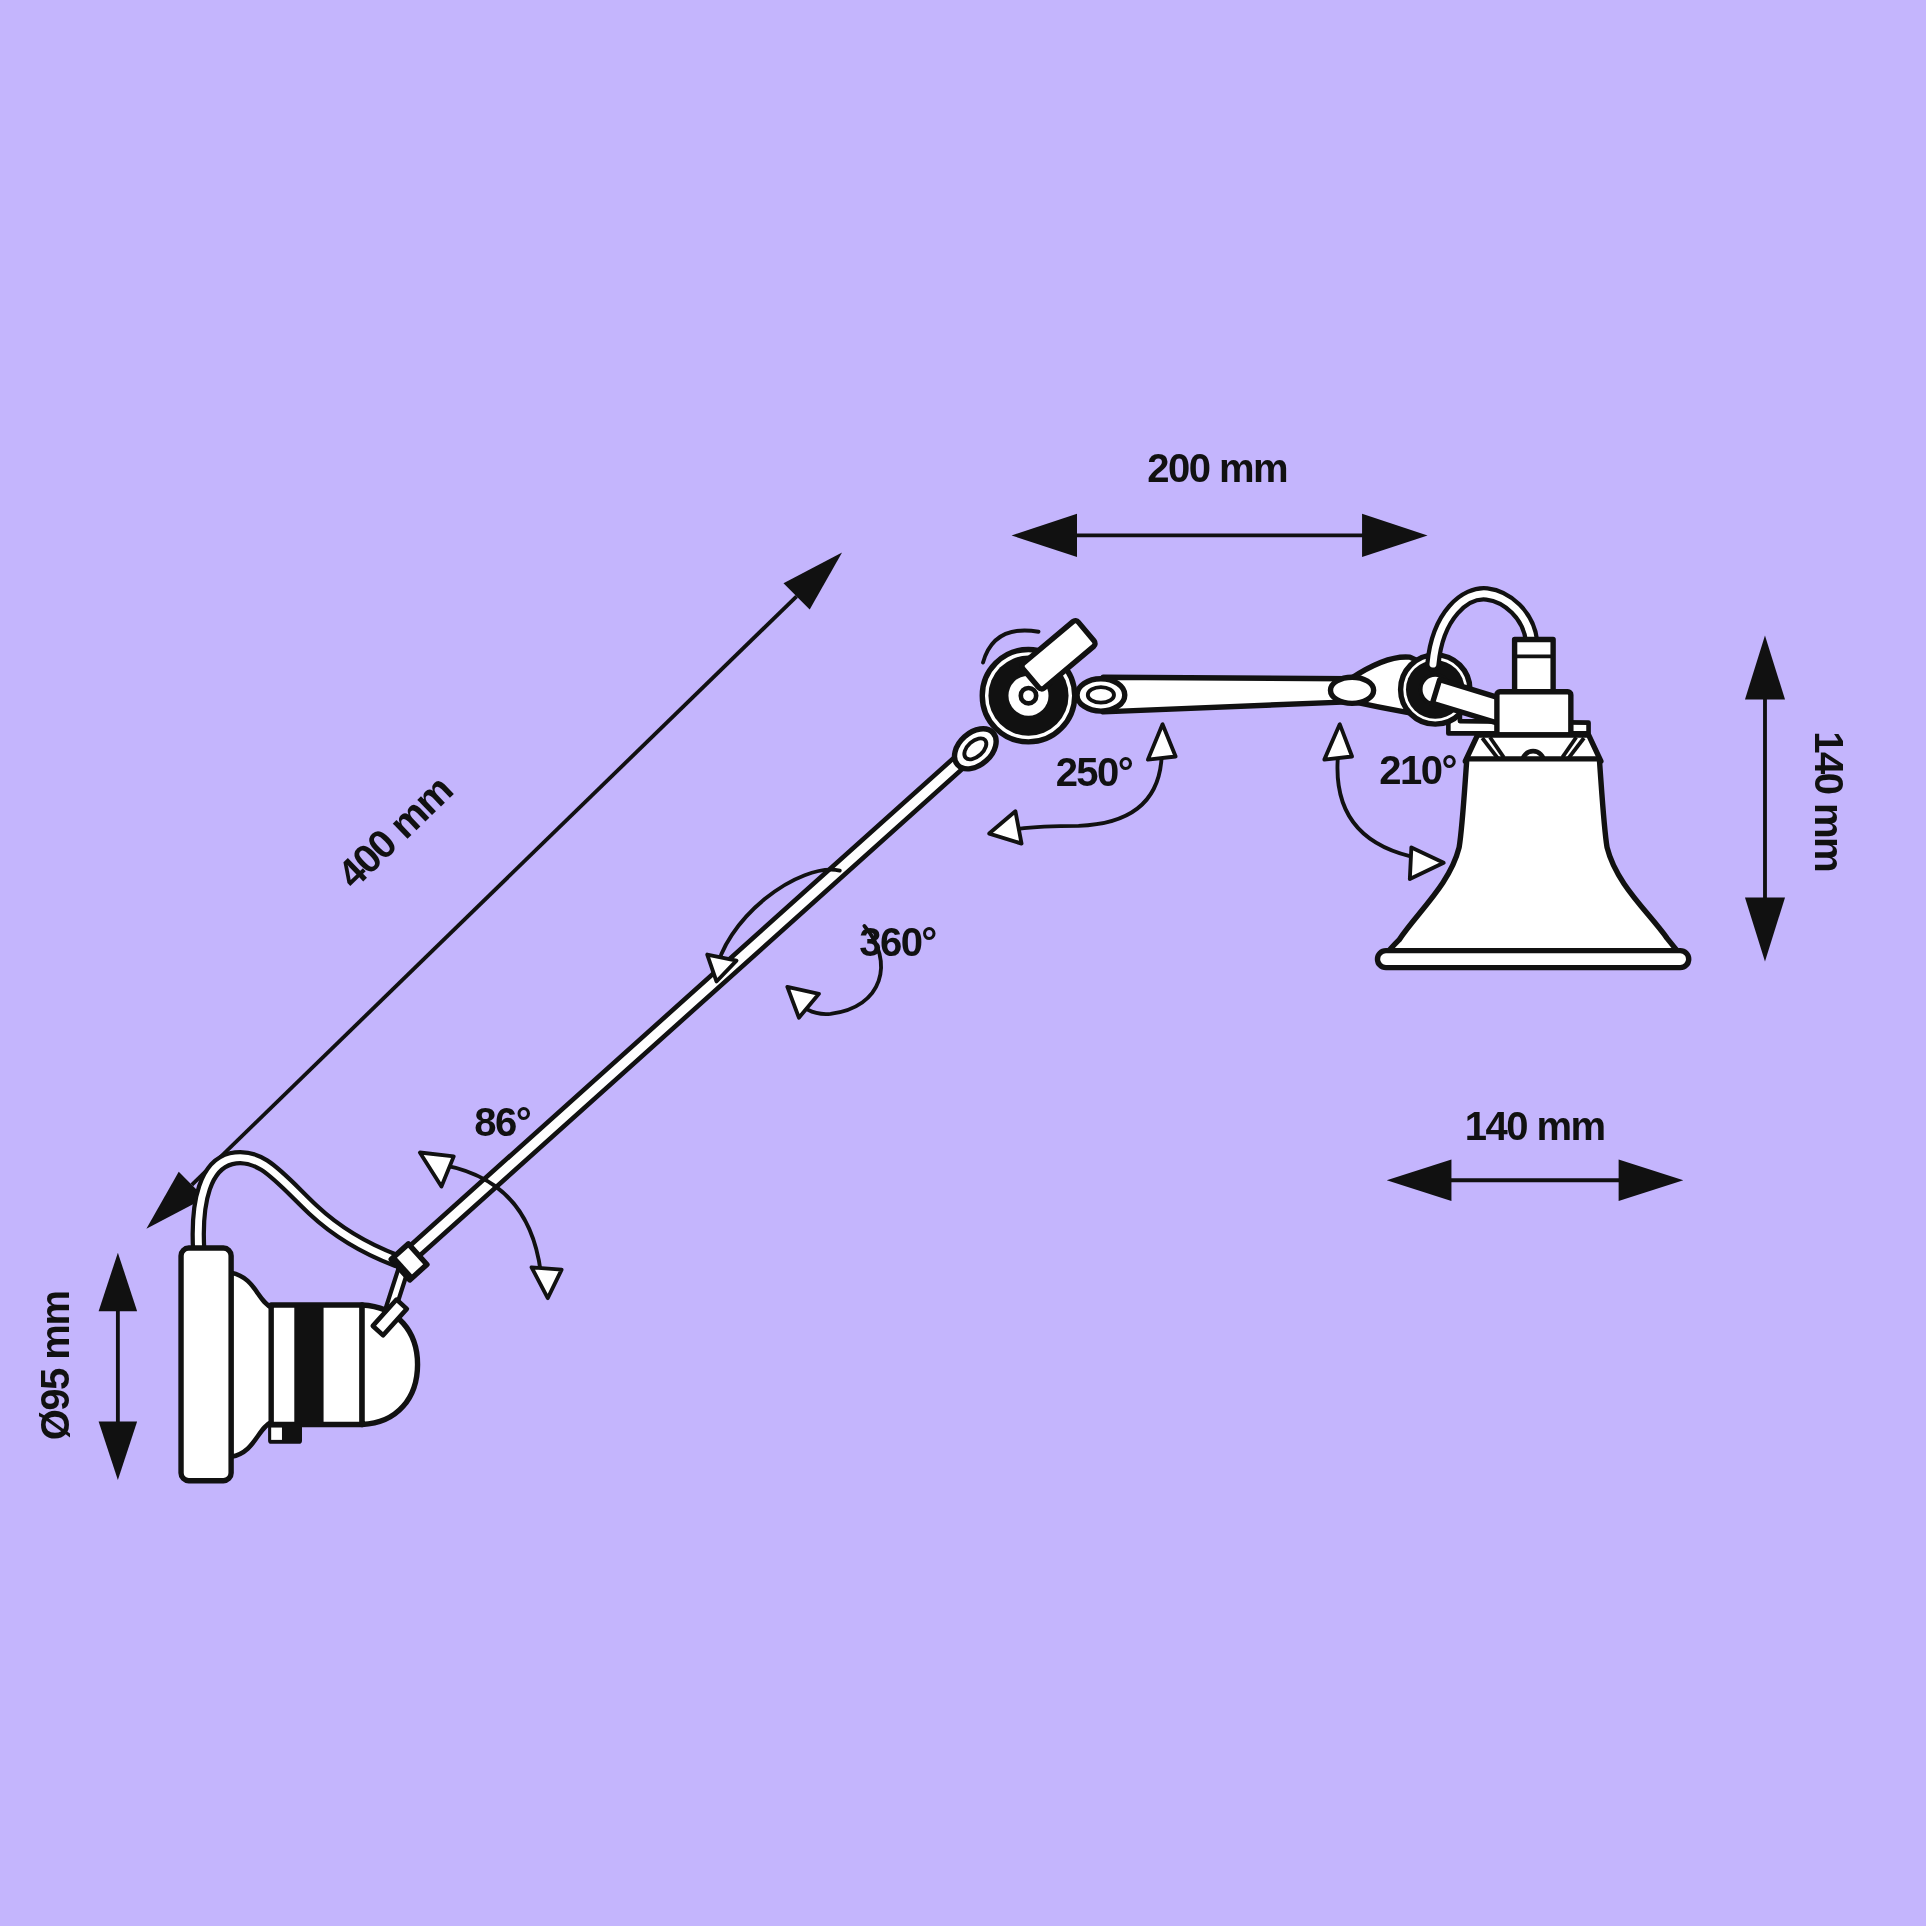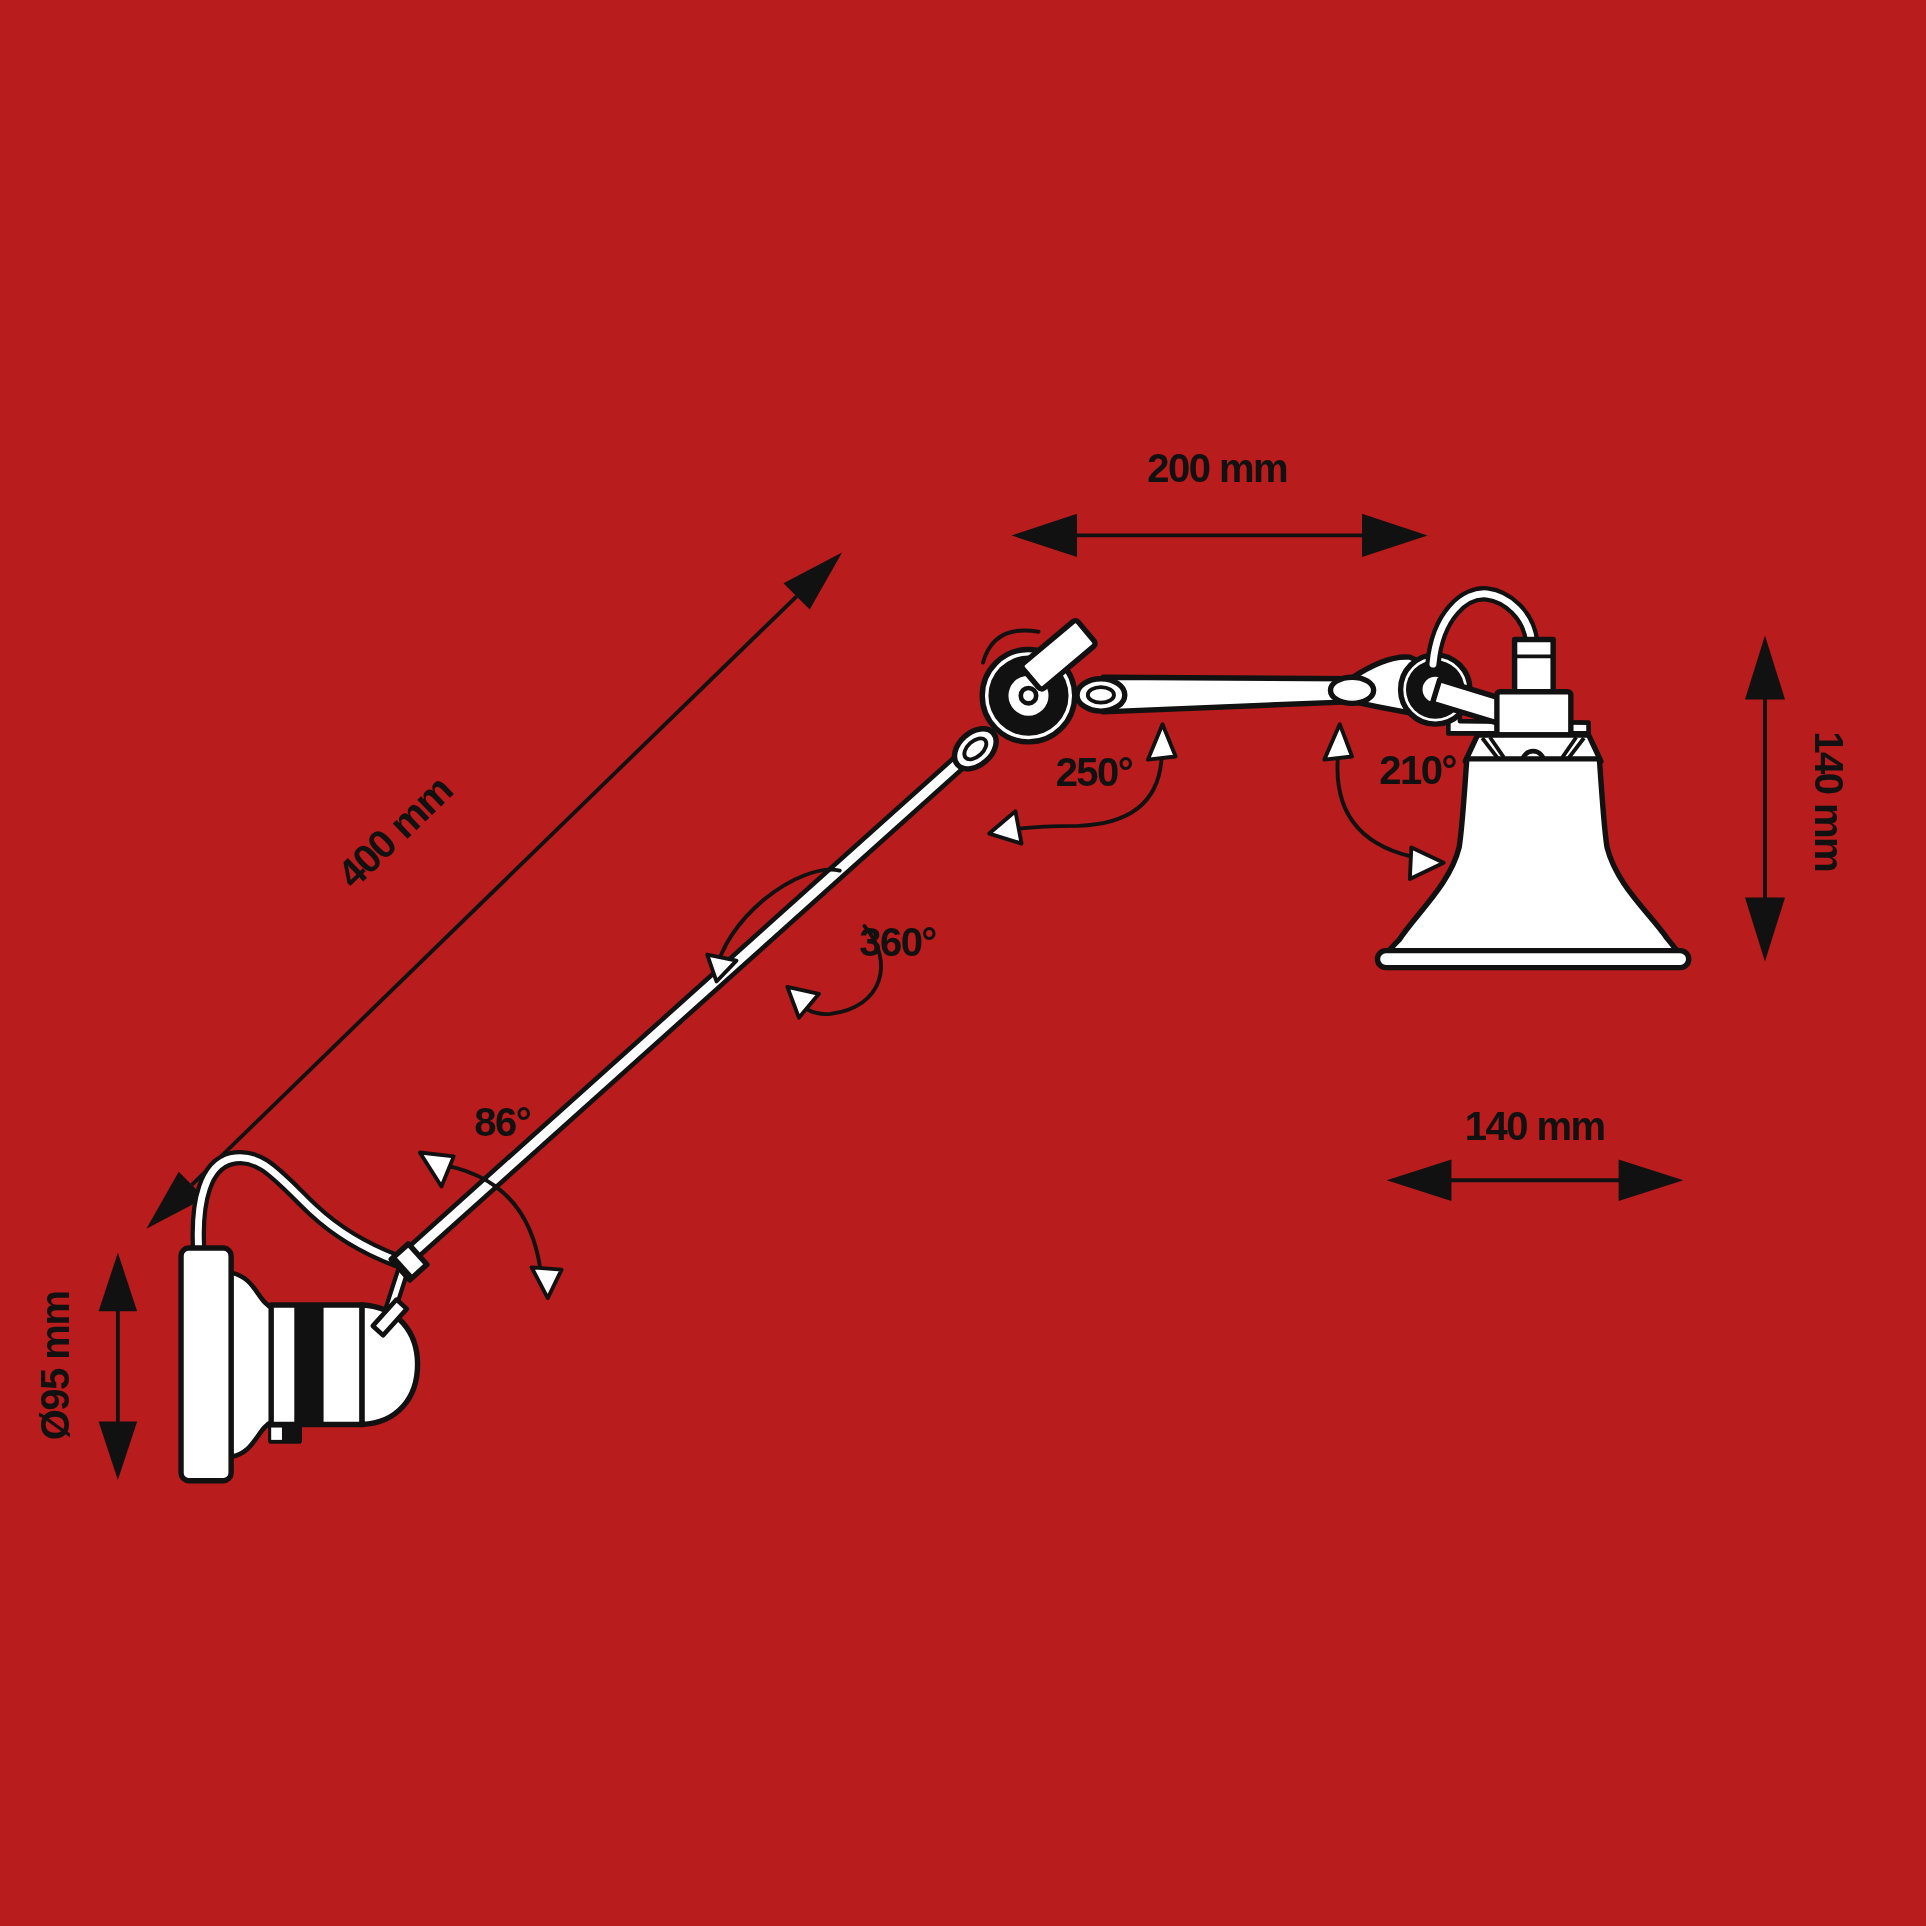--- a/index.html
+++ b/index.html
@@ -1,16 +1,16 @@
 <!DOCTYPE html>
 <html style="font-size:12.3px"><head>
 <meta charset="utf-8">
 <style>
   html,body{margin:0;padding:0;background:#ffffff;}
-  #stage{position:relative;width:1926px;height:1926px;background:#b91c1c;overflow:hidden;
+  #stage{position:relative;width:1926px;height:1926px;background:#c4b5fd;overflow:hidden;
          font-family:"Liberation Sans", sans-serif;}
   svg{position:absolute;left:0;top:0;}
   .ink{stroke:#111111;}
   .outline{fill:#ffffff;stroke:#111111;stroke-width:7;stroke-linejoin:round;}
   .outline6{fill:#ffffff;stroke:#111111;stroke-width:6;stroke-linejoin:round;}
   .blackfill{fill:#111111;stroke:none;}
   .dimline{stroke:#111111;stroke-width:5;fill:none;}
   .dimhead{fill:#111111;stroke:none;}
   .arc{stroke:#111111;stroke-width:5;fill:none;stroke-linecap:round;}
   .openhead{fill:#ffffff;stroke:#111111;stroke-width:5;stroke-linejoin:round;}

